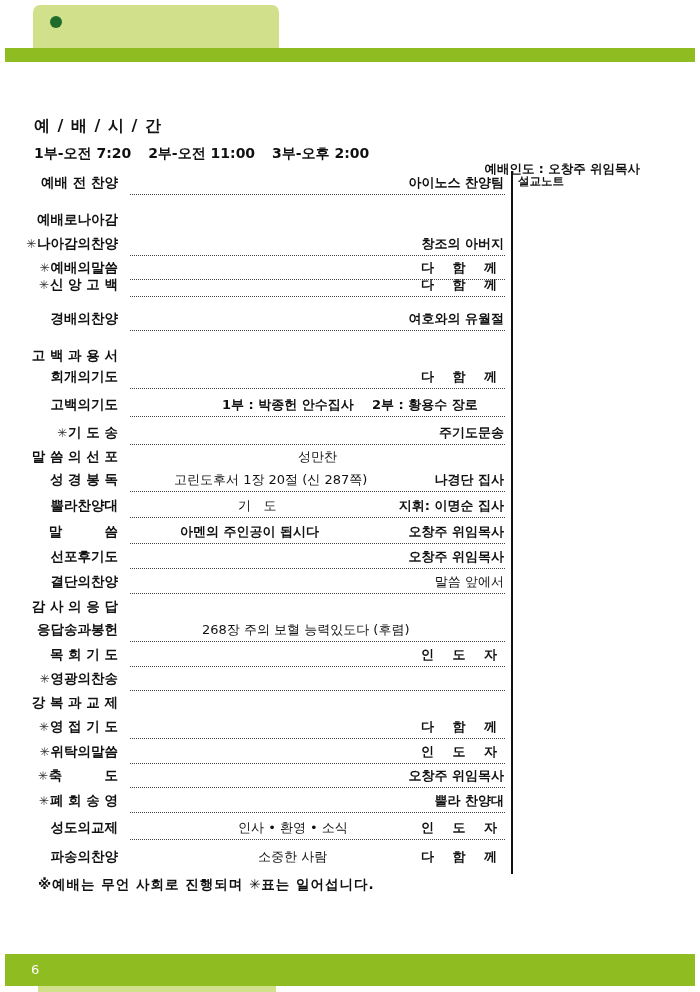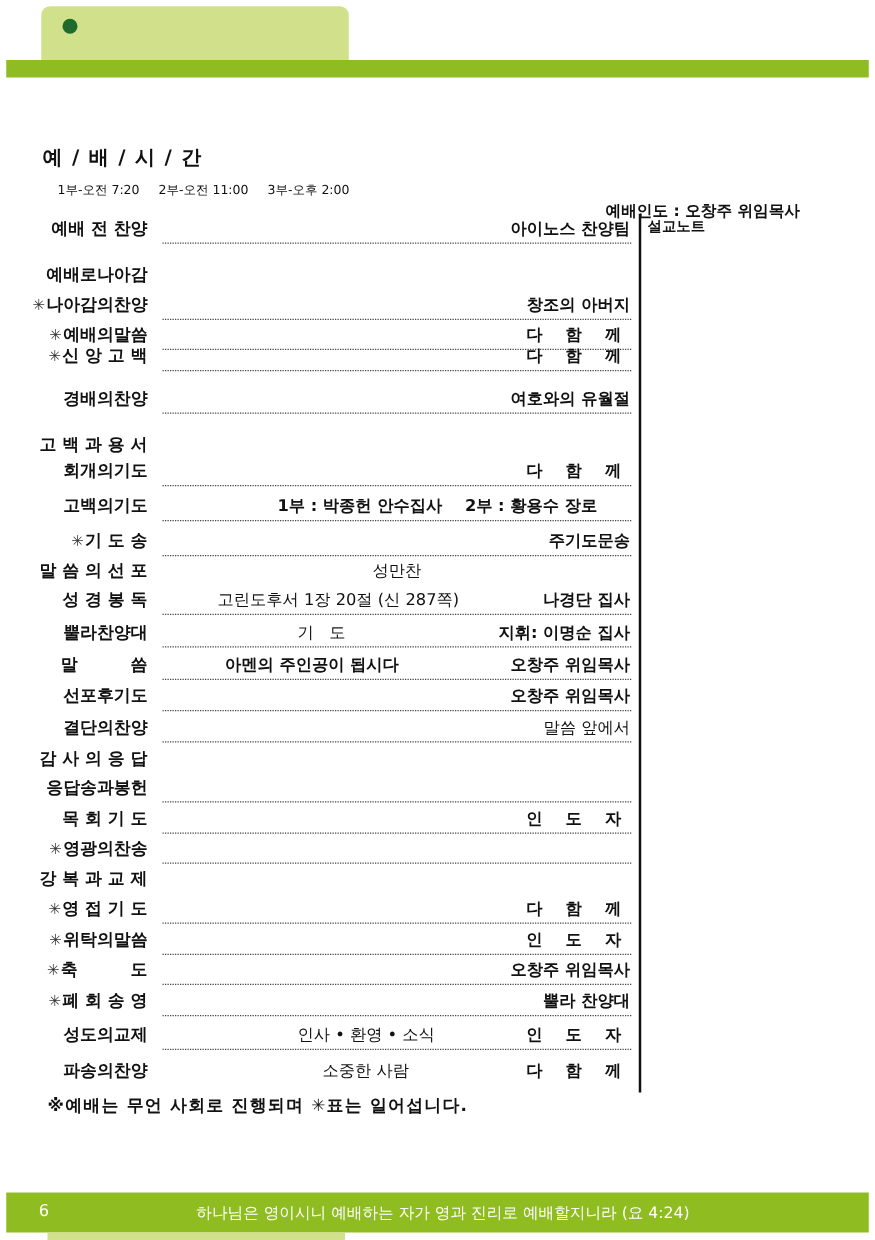--- a/index.html
+++ b/index.html
@@ -19,21 +19,21 @@
       background: #1e6b2c; margin-right: 12px; vertical-align: 4px;
     }
     .header-bar {
       position: absolute; left: 5px; top: 48px; width: 690px; height: 14px; background: #8fbc21;
     }
 
     .section-title {
       position: absolute; left: 34px; top: 116px; font-size: 16px; font-weight: bold; letter-spacing: 1px;
     }
     .times {
-      position: absolute; left: 34px; top: 145px; font-size: 10px; font-weight: normal; white-space: nowrap; margin-left: 12px;
+      position: absolute; left: 34px; top: 145px; font-size: 14px; font-weight: bold; white-space: nowrap;
     }
     .times span { margin-right: 12px; }
     .leader {
       position: absolute; right: 60px; top: 161px; font-size: 12.5px; font-weight: bold; white-space: nowrap;
     }
 
     .vline { position: absolute; left: 511px; top: 171px; width: 2px; height: 703px; background: #111; }
     .notes-label { position: absolute; left: 518px; top: 174px; font-size: 11.5px; font-weight: bold; }
 
     .row { position: absolute; left: 0; width: 510px; height: 24px; }
@@ -162,20 +162,21 @@
     <div class="row" style="top: 570px;">
       <div class="label"><span style="white-space: pre;">결단의찬양</span></div>
       <div class="right norm">말씀 앞에서</div>
       <div class="dots"></div>
     </div>
     <div class="row" style="top: 595px;">
       <div class="label"><span style="white-space: pre;">감 사 의 응 답</span></div>
     </div>
     <div class="row" style="top: 618px;">
       <div class="label"><span style="white-space: pre;">응답송과봉헌</span></div>
+      <div class="mid" style="left: 202px; white-space: pre;">268장 주의 보혈 능력있도다 (후렴)</div>
       <div class="dots"></div>
     </div>
     <div class="row" style="top: 643px;">
       <div class="label"><span style="white-space: pre;">목 회 기 도</span></div>
       <div class="right spaced">인 도 자</div>
       <div class="dots"></div>
     </div>
     <div class="row" style="top: 667px;">
       <div class="label"><span class="star">✳</span><span style="white-space: pre;">영광의찬송</span></div>
       <div class="dots"></div>
@@ -215,15 +216,14 @@
       <div class="right spaced">다 함 께</div>
     </div>
   </div>
 
 <div class="footnote">
   <span>※예배는 무언 사회로 진행되며 </span><span class="star">✳</span><span>표는 일어섭니다.</span>
 </div>
 
 <div class="footer-bar">
   <span class="footer-page">6</span>
-  <span class="footer-verse">하나님은 영이시니 예배하는 자가 영과 진리로 예배할지니라 (요 4:24)</span>
 </div>
 <div class="footer-tab"></div>
 
 </body></html>

